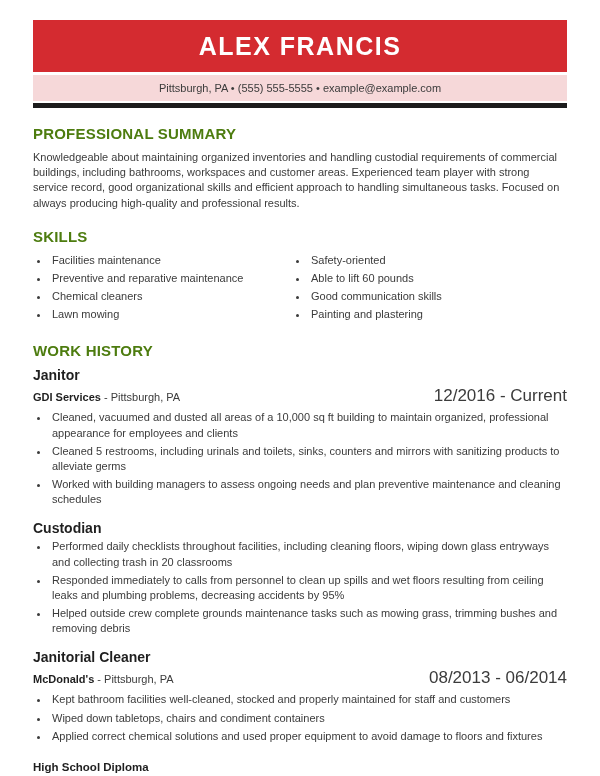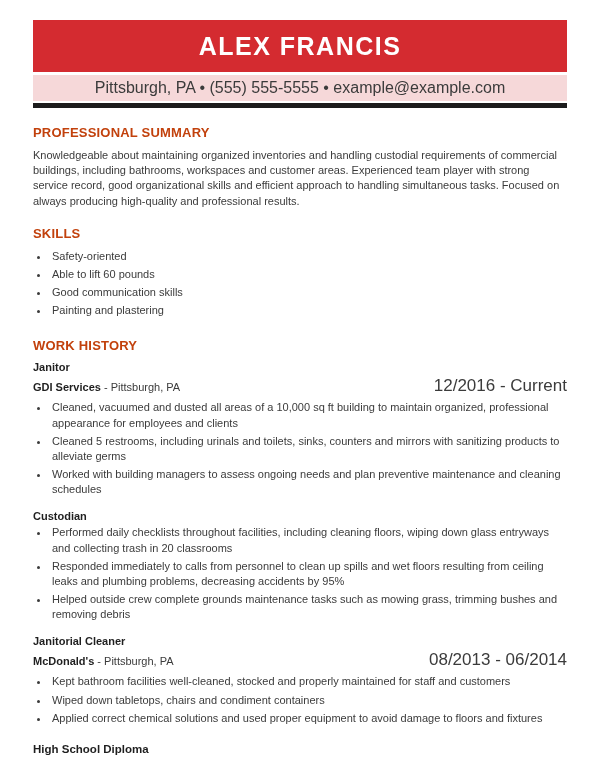--- a/index.html
+++ b/index.html
@@ -33,33 +33,33 @@
   }
   .contact-band {
     background: #f6d8d9;
     margin-top: 3px;
     height: 26px;
     display: flex;
     align-items: center;
     justify-content: center;
   }
   .contact-band .contact {
-    font-size: 16px;
+    font-size: 11px;
     color: #3b3b3b;
   }
   .top-rule {
     margin-top: 2px;
     height: 5px;
     background: #1c1c1c;
   }
   
   .section-title {
-    font-size: 13px;
+    font-size: 15px;
     font-weight: bold;
-    color: #c2410c;
+    color: #4d7c0f;
     letter-spacing: 0.2px;
     margin-bottom: 8px;
   }
   .section { margin-top: 17px; }
   .summary-text {
     font-size: 11px;
     line-height: 1.38;
     color: #3b3b3b;
   }
   
@@ -70,21 +70,21 @@
     list-style: disc outside;
     padding-left: 17px;
     font-size: 11px;
     line-height: 1.38;
   }
   ul.bullets li { margin-bottom: 3px; padding-left: 2px; }
   
   .job { margin-top: 4px; margin-bottom: 13px; }
   .job:last-child { margin-bottom: 0; }
   .job-title {
-    font-size: 11px;
+    font-size: 14px;
     font-weight: bold;
     color: #1f1f1f;
     margin-bottom: 3px;
   }
   .job-line {
     display: flex;
     justify-content: space-between;
     align-items: baseline;
     font-size: 11px;
     margin-bottom: 4px;
@@ -115,20 +115,26 @@
   <div class="top-rule"></div>
 
   <div class="section">
     <div class="section-title">PROFESSIONAL SUMMARY</div>
     <div class="summary-text">Knowledgeable about maintaining organized inventories and handling custodial requirements of commercial buildings, including bathrooms, workspaces and customer areas. Experienced team player with strong service record, good organizational skills and efficient approach to handling simultaneous tasks. Focused on always producing high-quality and professional results.</div>
   </div>
 
   <div class="section">
     <div class="section-title">SKILLS</div>
     <div class="skills-cols">
+      <ul class="bullets">
+        <li>Facilities maintenance</li>
+        <li>Preventive and reparative maintenance</li>
+        <li>Chemical cleaners</li>
+        <li>Lawn mowing</li>
+      </ul>
       <ul class="bullets">
         <li>Safety-oriented</li>
         <li>Able to lift 60 pounds</li>
         <li>Good communication skills</li>
         <li>Painting and plastering</li>
       </ul>
     </div>
   </div>
 
   <div class="section">

